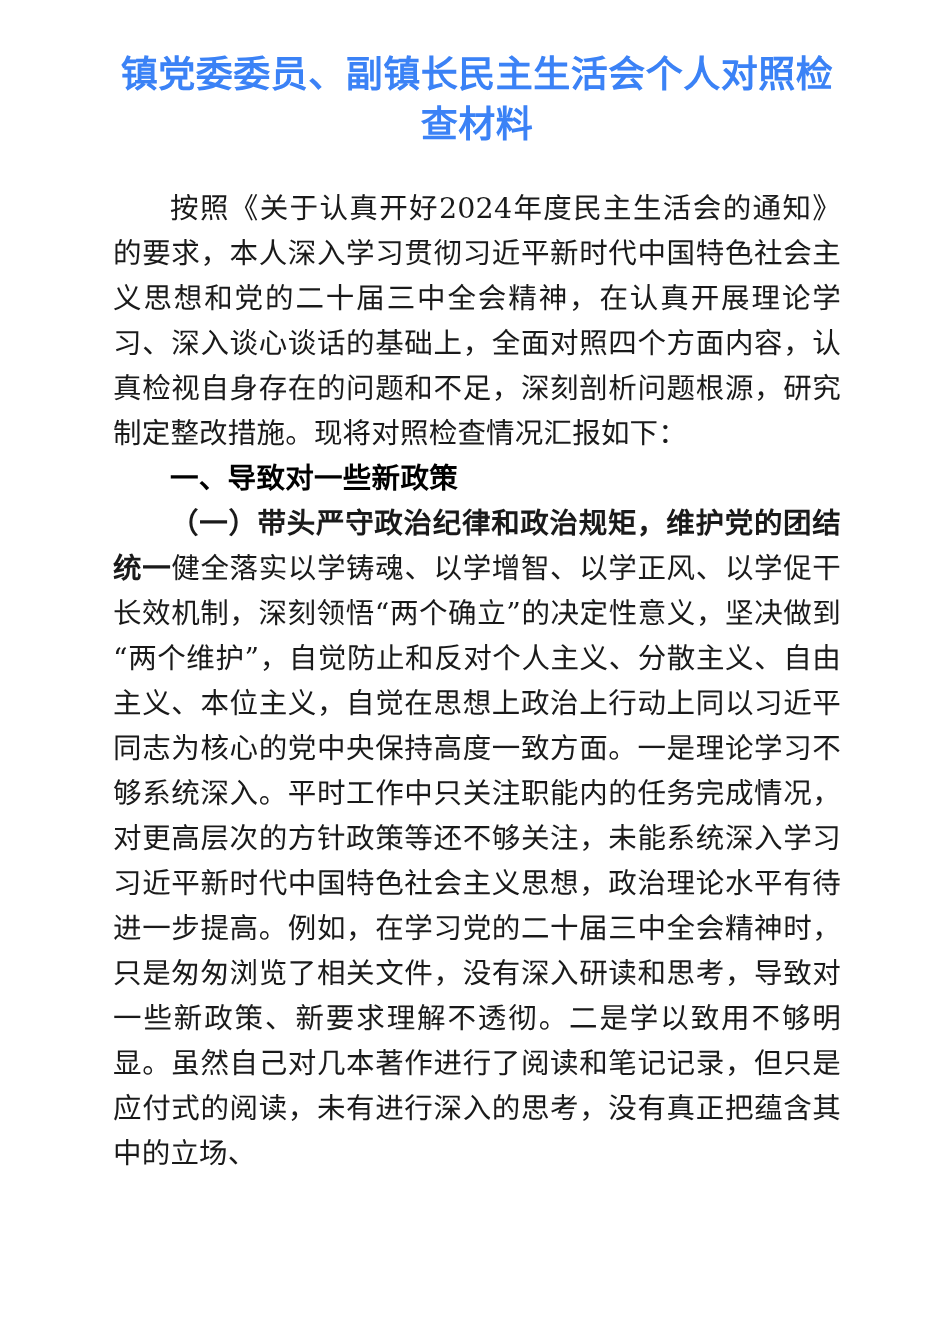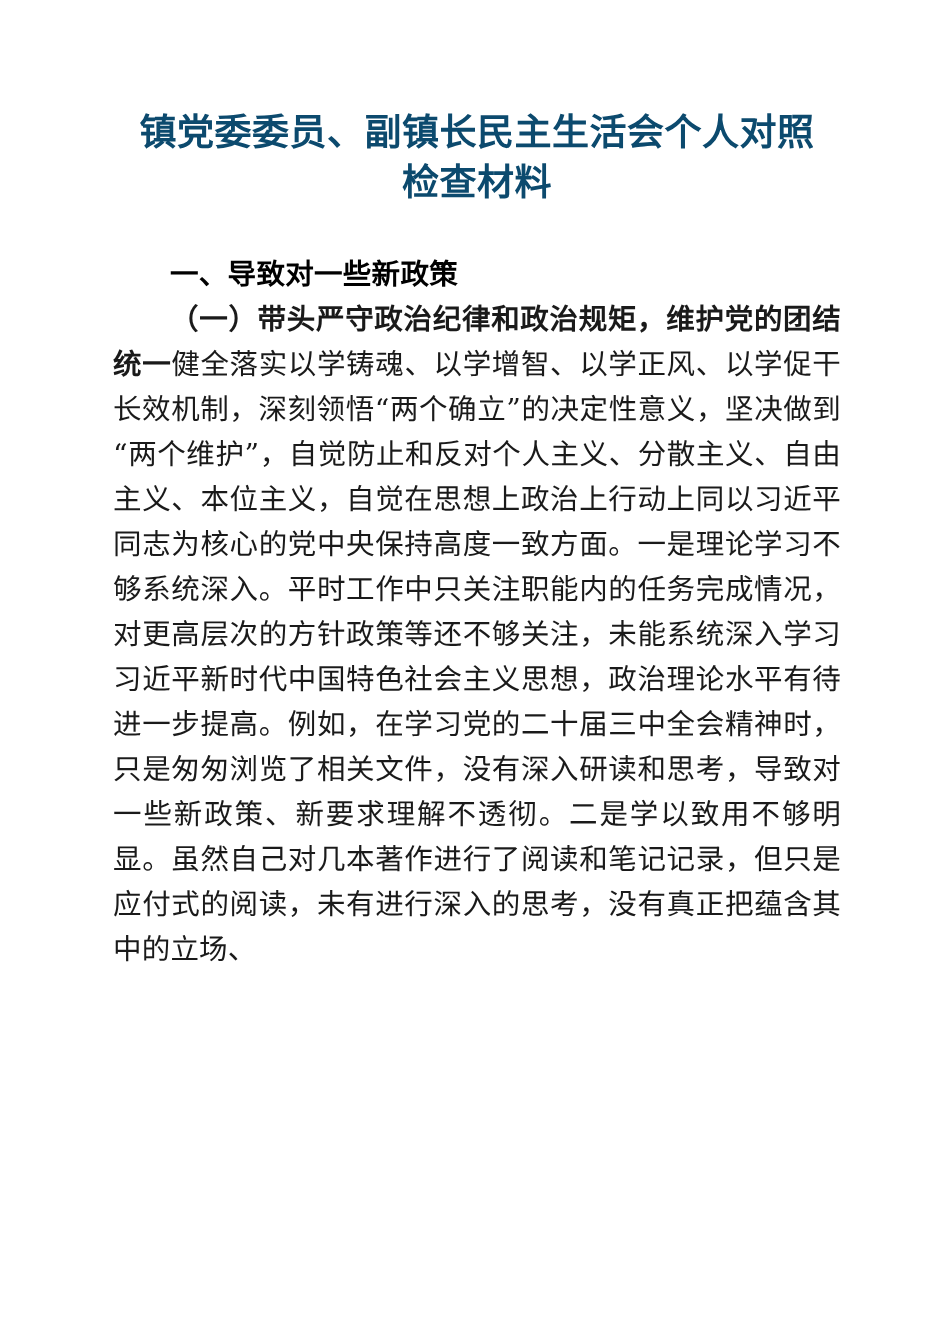--- a/index.html
+++ b/index.html
@@ -26,28 +26,28 @@
 
   .page-body {
     position: absolute;
     left: 113px;
     top: 0;
     width: 728px;
   }
 
   
   .doc-title {
-    margin: 8px;
-    padding-top: 100px;
+    margin: 0;
+    padding-top: 50px;
     font-family: "Liberation Serif", "DejaVu Serif", serif;
     font-weight: 700;
     font-size: 37px;
     line-height: 50px;
     text-align: center;
-    color: #0c4a6e;
+    color: #3b82f6;
     letter-spacing: 0.5px;
     word-break: break-all;
   }
 
   
   .title-gap {
     height: 36px;
   }
 
   
@@ -91,19 +91,20 @@
 </head>
 <body>
 
 <div class="page">
   <div class="page-body">
 
     <h1 class="doc-title">镇党委委员、副镇长民主生活会个人对照检查材料</h1>
 
     <div class="title-gap"></div>
 
+    <p class="para kai">按照《关于认真开好2024年度民主生活会的通知》的要求，本人深入学习贯彻习近平新时代中国特色社会主义思想和党的二十届三中全会精神，在认真开展理论学习、深入谈心谈话的基础上，全面对照四个方面内容，认真检视自身存在的问题和不足，深刻剖析问题根源，研究制定整改措施。现将对照检查情况汇报如下：</p>
 
     <h2 class="heading-1">一、导致对一些新政策</h2>
 
     <p class="para kai"><span class="heading-2">（一）带头严守政治纪律和政治规矩，维护党的团结统一</span><span>健全落实以学铸魂、以学增智、以学正风、以学促干长效机制，深刻领悟“两个确立”的决定性意义，坚决做到“两个维护”，自觉防止和反对个人主义、分散主义、自由主义、本位主义，自觉在思想上政治上行动上同以习近平同志为核心的党中央保持高度一致方面。一是理论学习不够系统深入。平时工作中只关注职能内的任务完成情况，对更高层次的方针政策等还不够关注，未能系统深入学习习近平新时代中国特色社会主义思想，政治理论水平有待进一步提高。例如，在学习党的二十届三中全会精神时，只是匆匆浏览了相关文件，没有深入研读和思考，导致对一些新政策、新要求理解不透彻。二是学以致用不够明显。虽然自己对几本著作进行了阅读和笔记记录，但只是应付式的阅读，未有进行深入的思考，没有真正把蕴含其中的立场、</span></p>
 
   </div>
 </div>
 
 </body></html>

